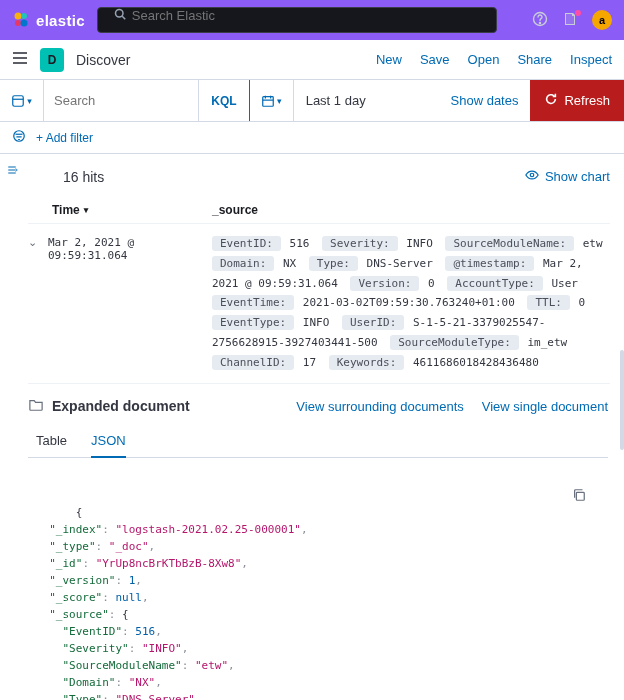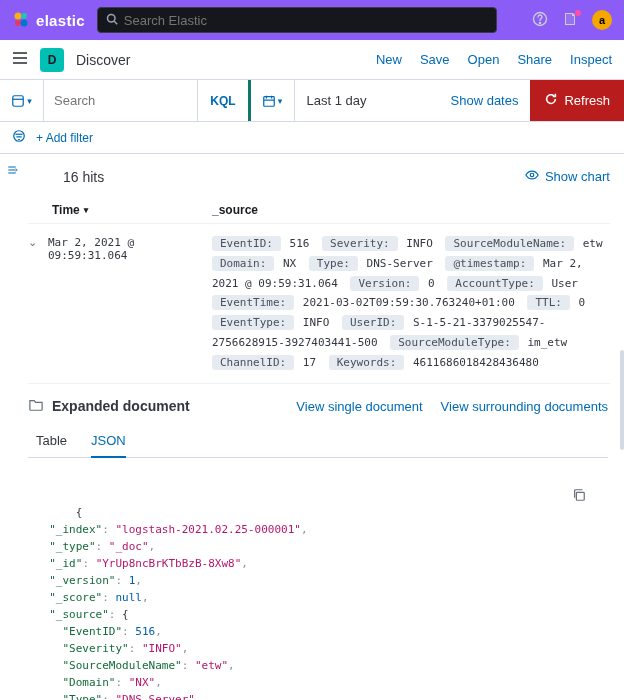--- a/index.html
+++ b/index.html
@@ -1,37 +1,37 @@
 <!DOCTYPE html>
 <html><head>
 <meta charset="utf-8">
 <style>
 * { box-sizing: border-box; margin: 0; padding: 0; }
 body { font-family: -apple-system, BlinkMacSystemFont, "Segoe UI", Helvetica, Arial, sans-serif; font-size: 14px; color: #343741; background: #fff; width: 624px; height: 700px; overflow: hidden; }
 .top-nav { background: #8b5cf6; height: 40px; display: flex; align-items: center; padding: 0 12px; gap: 12px; }
 .logo { display: flex; align-items: center; gap: 6px; }
 .logo-icon { display: flex; }
 .logo-text { color: #fff; font-weight: 700; font-size: 15px; letter-spacing: 0.3px; }
-.search-box { flex: 1; max-width: 400px; background: #16171c; border: 1px solid #3a3d47; border-radius: 4px; height: 26px; display: flex; align-items: center; padding: 0 8px; gap: 6px; }
+.search-box { flex: 1; max-width: 400px; background: #16171c; border: 1px solid #3a3d47; border-radius: 4px; height: 26px; display: flex; align-items: flex-start; padding: 0 16px; gap: 6px; }
 .search-box input { background: transparent; border: none; color: #98a2b3; font-size: 13px; outline: none; width: 100%; }
 .top-icons { margin-left: auto; display: flex; align-items: center; gap: 14px; }
 .top-icon { color: #98a2b3; font-size: 15px; position: relative; }
 .avatar { width: 20px; height: 20px; border-radius: 50%; background: #f5a700; color: #000; display: flex; align-items: center; justify-content: center; font-size: 11px; font-weight: 600; }
 .dot { position: absolute; width: 6px; height: 6px; background: #ff4da6; border-radius: 50%; top: -1px; right: -3px; }
 .app-bar { height: 40px; border-bottom: 1px solid #d3dae6; display: flex; align-items: center; padding: 0 12px; gap: 12px; }
 .hamburger { font-size: 18px; color: #343741; }
 .app-badge { width: 24px; height: 24px; background: #00bfb3; color: #1a1c21; border-radius: 4px; display: flex; align-items: center; justify-content: center; font-weight: 700; font-size: 12px; }
 .app-title { font-size: 14px; color: #343741; }
 .app-actions { margin-left: auto; display: flex; gap: 18px; }
 .app-actions span { color: #006bb4; font-size: 13px; }
 .query-bar { height: 42px; border-bottom: 1px solid #d3dae6; display: flex; align-items: stretch; }
 .qb-opts { width: 44px; border-right: 1px solid #d3dae6; display: flex; align-items: center; justify-content: center; color: #006bb4; gap: 2px; font-size: 13px; }
 .qb-search { flex: 1; display: flex; align-items: center; padding: 0 10px; border-right: 1px solid #d3dae6; }
 .qb-search input { border: none; outline: none; font-size: 13px; width: 100%; color: #69707d; }
-.qb-kql { padding: 0 12px; display: flex; align-items: center; color: #006bb4; font-size: 12px; font-weight: 600; border-right: 3px solid #0f766e; }
+.qb-kql { padding: 0 12px; display: flex; align-items: center; color: #006bb4; font-size: 12px; font-weight: 600; border-right: 1px solid #0f766e; }
 .qb-cal { width: 44px; border-right: 1px solid #d3dae6; display: flex; align-items: center; justify-content: center; color: #006bb4; gap: 2px; font-size: 13px; }
 .qb-date { flex: 0.9; display: flex; align-items: center; padding: 0 12px; font-size: 13px; color: #343741; }
 .qb-showdates { padding: 0 12px; display: flex; align-items: center; color: #006bb4; font-size: 13px; }
 .qb-refresh { background: #b91c1c; color: #fff; display: flex; align-items: center; padding: 0 14px; gap: 6px; font-size: 13px; font-weight: 500; }
 .filter-bar { height: 32px; border-bottom: 1px solid #d3dae6; display: flex; align-items: center; padding: 0 12px; gap: 10px; }
 .filter-icon { color: #006bb4; font-size: 14px; }
 .add-filter { color: #006bb4; font-size: 12px; }
 .doc-area { display: flex; }
 .side-toggle { width: 24px; padding-top: 10px; display: flex; justify-content: center; color: #006bb4; font-size: 13px; border-right: none; }
 .doc-content { flex: 1; padding: 10px 14px 0 4px; overflow: hidden; }
@@ -214,22 +214,22 @@
 
     <div class="expanded">
       <div class="exp-header">
         <span class="exp-icon">
           <svg width="16" height="14" viewBox="0 0 18 16" fill="none" stroke="#69707d" stroke-width="1.4">
               <path d="M2 3h5l1.5 2H16v8a1 1 0 0 1-1 1H3a1 1 0 0 1-1-1V3z"></path>
             </svg>
         </span>
         <span class="exp-title">Expanded document</span>
         <div class="exp-links">
+          <span>View surrounding documents</span>
           <span>View single document</span>
-          <span>View surrounding documents</span>
         </div>
       </div>
 
       <div class="tabs">
         <div class="tab">Table</div>
         <div class="tab active">JSON</div>
       </div>
 
       <div class="json-view" id="json-view">
         <span class="copy-icon">

